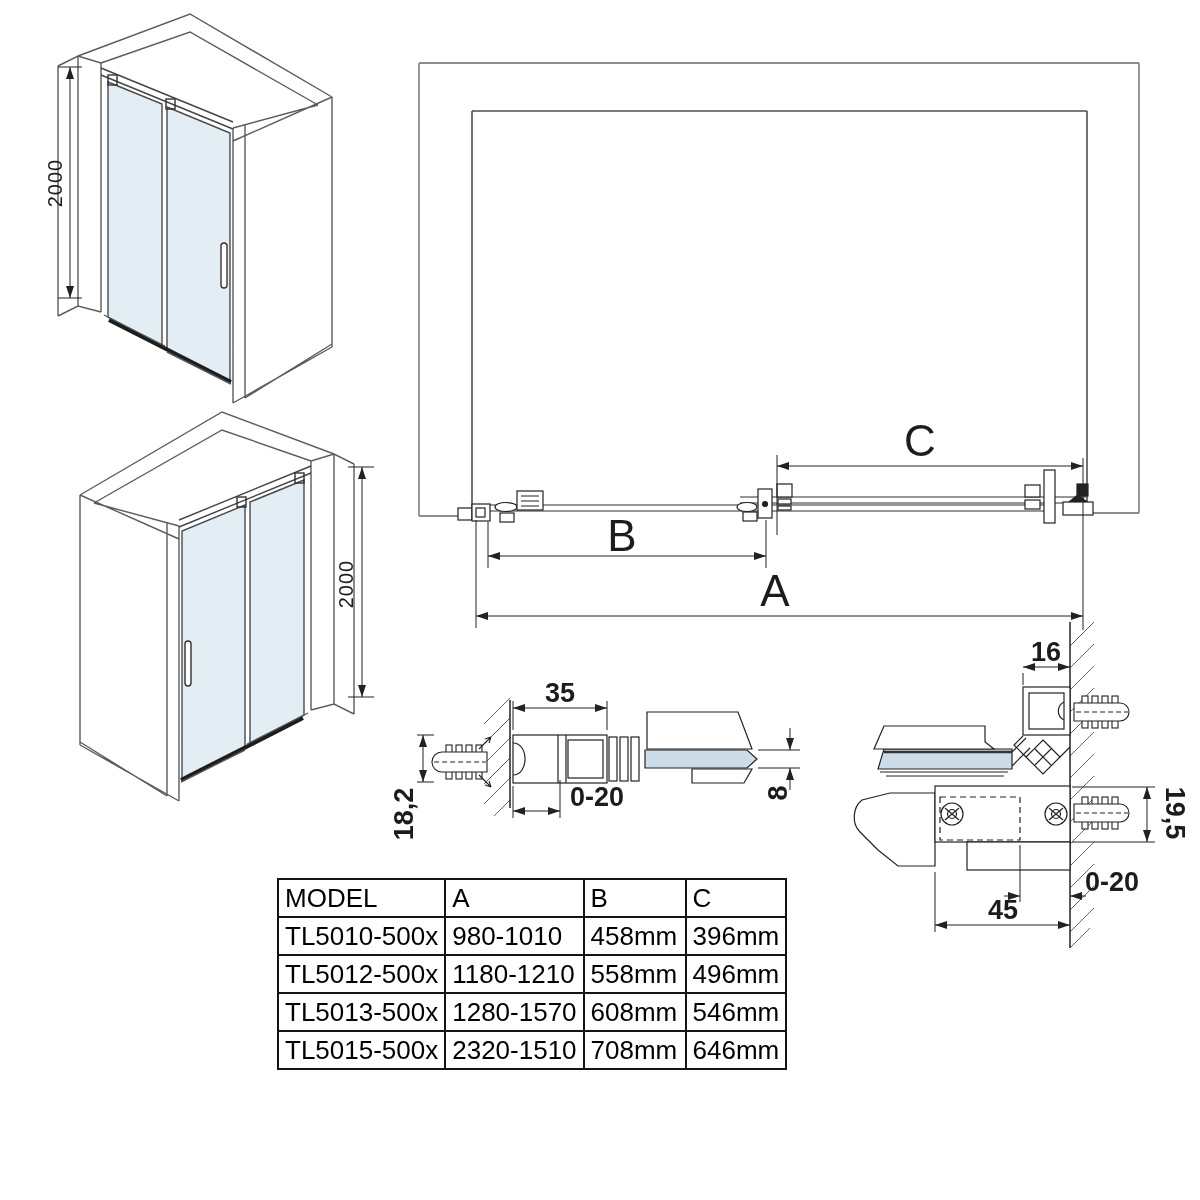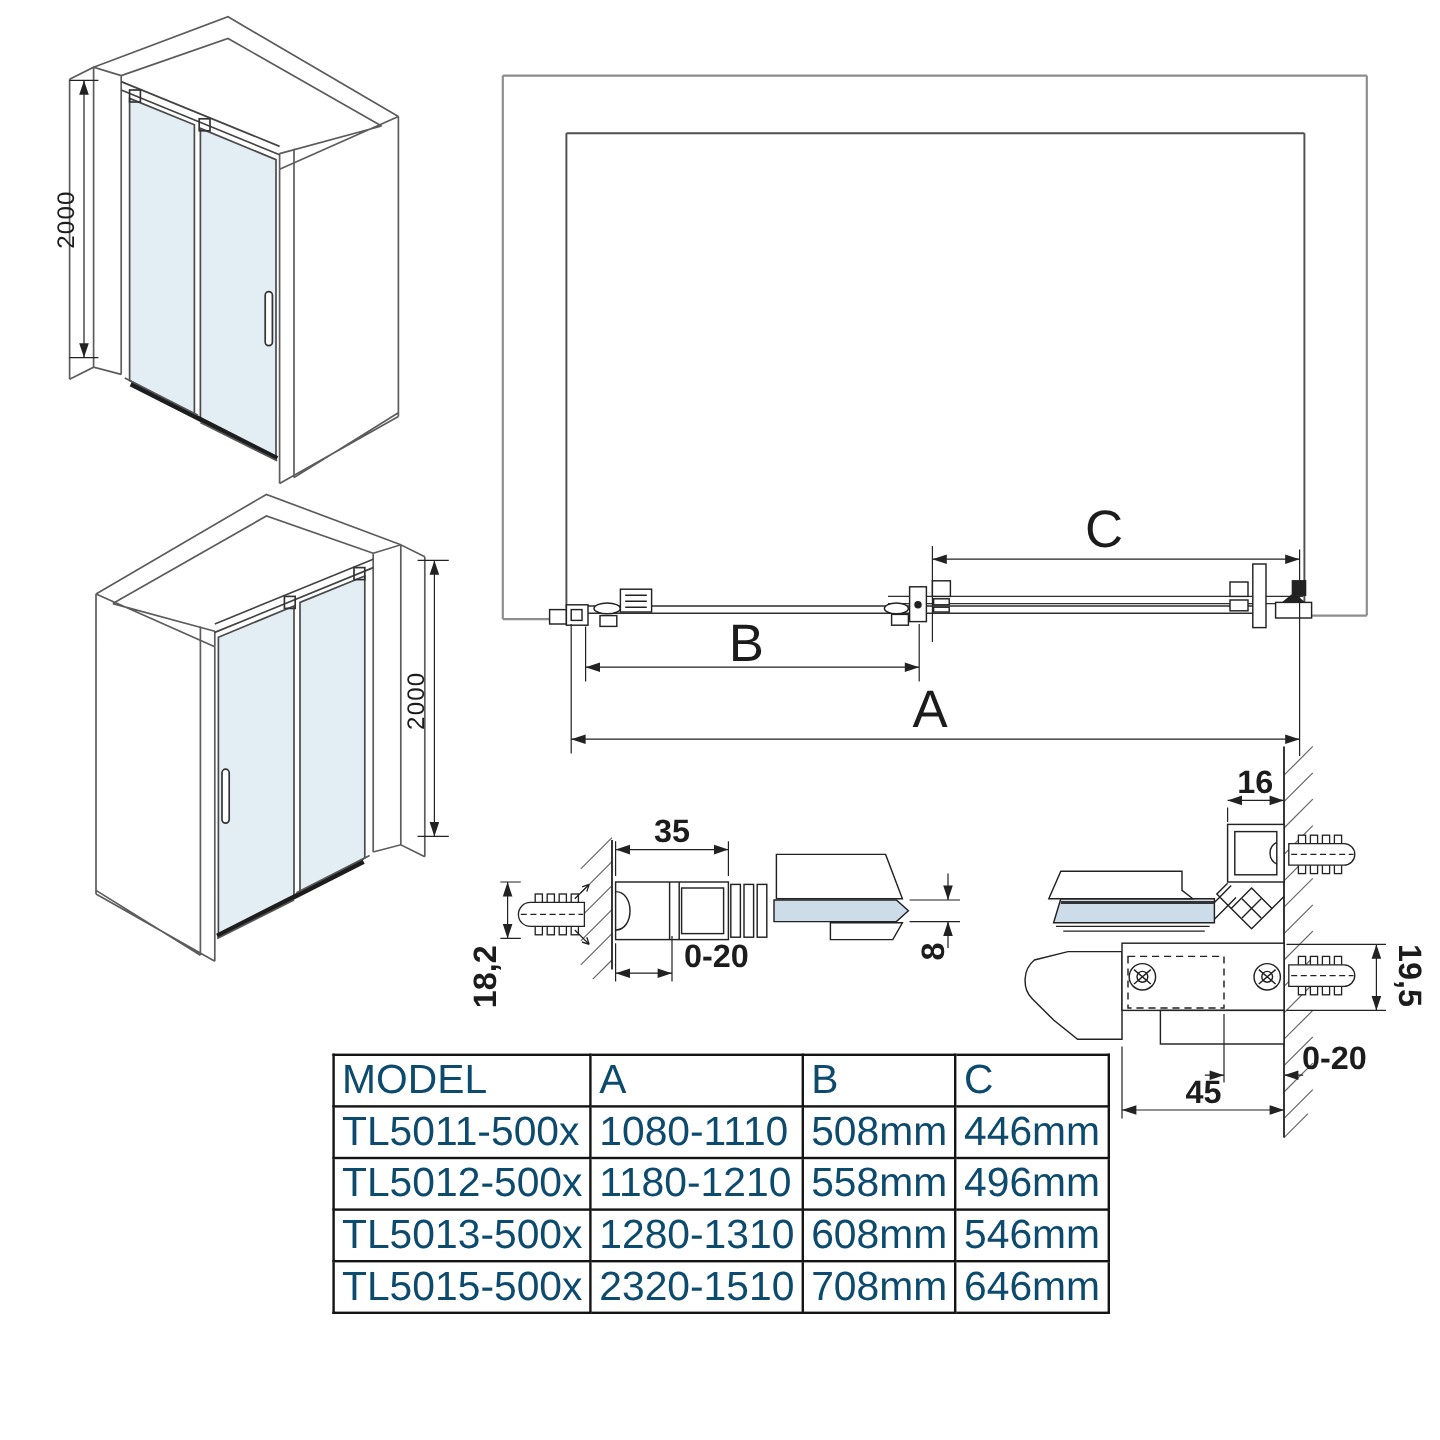--- a/index.html
+++ b/index.html
@@ -10,21 +10,21 @@
   svg{position:absolute;left:0;top:0;}
   svg text{fill:#1c1c1c;}
   .dim-label{font-size:27px;font-weight:700;}
   .dim-label-sm{font-size:20px;font-weight:400;letter-spacing:1px;}
   .dim-label-xl{font-size:44px;font-weight:400;}
   table.spec-table{
     position:absolute;left:277px;top:878px;border-collapse:collapse;table-layout:fixed;
     background:#fff;
   }
   table.spec-table td,table.spec-table th{
-    border:2px solid #141414;font-size:34px;font-weight:400;color:#0c4a6e;
+    border:2px solid #141414;font-size:26px;font-weight:400;color:#000000;
     padding:1px 6px;height:34px;text-align:left;vertical-align:middle;white-space:nowrap;
     font-family:"Liberation Sans",sans-serif;
   }
   .c-model{width:138px}.c-a{width:103px}.c-b{width:102px}.c-c{width:93px}
 </style>
 </head>
 <body>
 
 <svg width="1200" height="1200" viewBox="0 0 1200 1200">
 
@@ -264,34 +264,34 @@
       <col class="c-c">
     </colgroup>
   <tbody>
       <tr>
     <th>MODEL</th>
     <th>A</th>
     <th>B</th>
     <th>C</th>
   </tr>
   <tr>
-    <td>TL5011-500x</td>
-    <td>1080-1110</td>
-    <td>508mm</td>
-    <td>446mm</td>
+    <td>TL5010-500x</td>
+    <td>980-1010</td>
+    <td>458mm</td>
+    <td>396mm</td>
   </tr>
   <tr>
     <td>TL5012-500x</td>
     <td>1180-1210</td>
     <td>558mm</td>
     <td>496mm</td>
   </tr>
   <tr>
     <td>TL5013-500x</td>
-    <td>1280-1310</td>
+    <td>1280-1570</td>
     <td>608mm</td>
     <td>546mm</td>
   </tr>
   <tr>
     <td>TL5015-500x</td>
     <td>2320-1510</td>
     <td>708mm</td>
     <td>646mm</td>
   </tr>
 </tbody>

